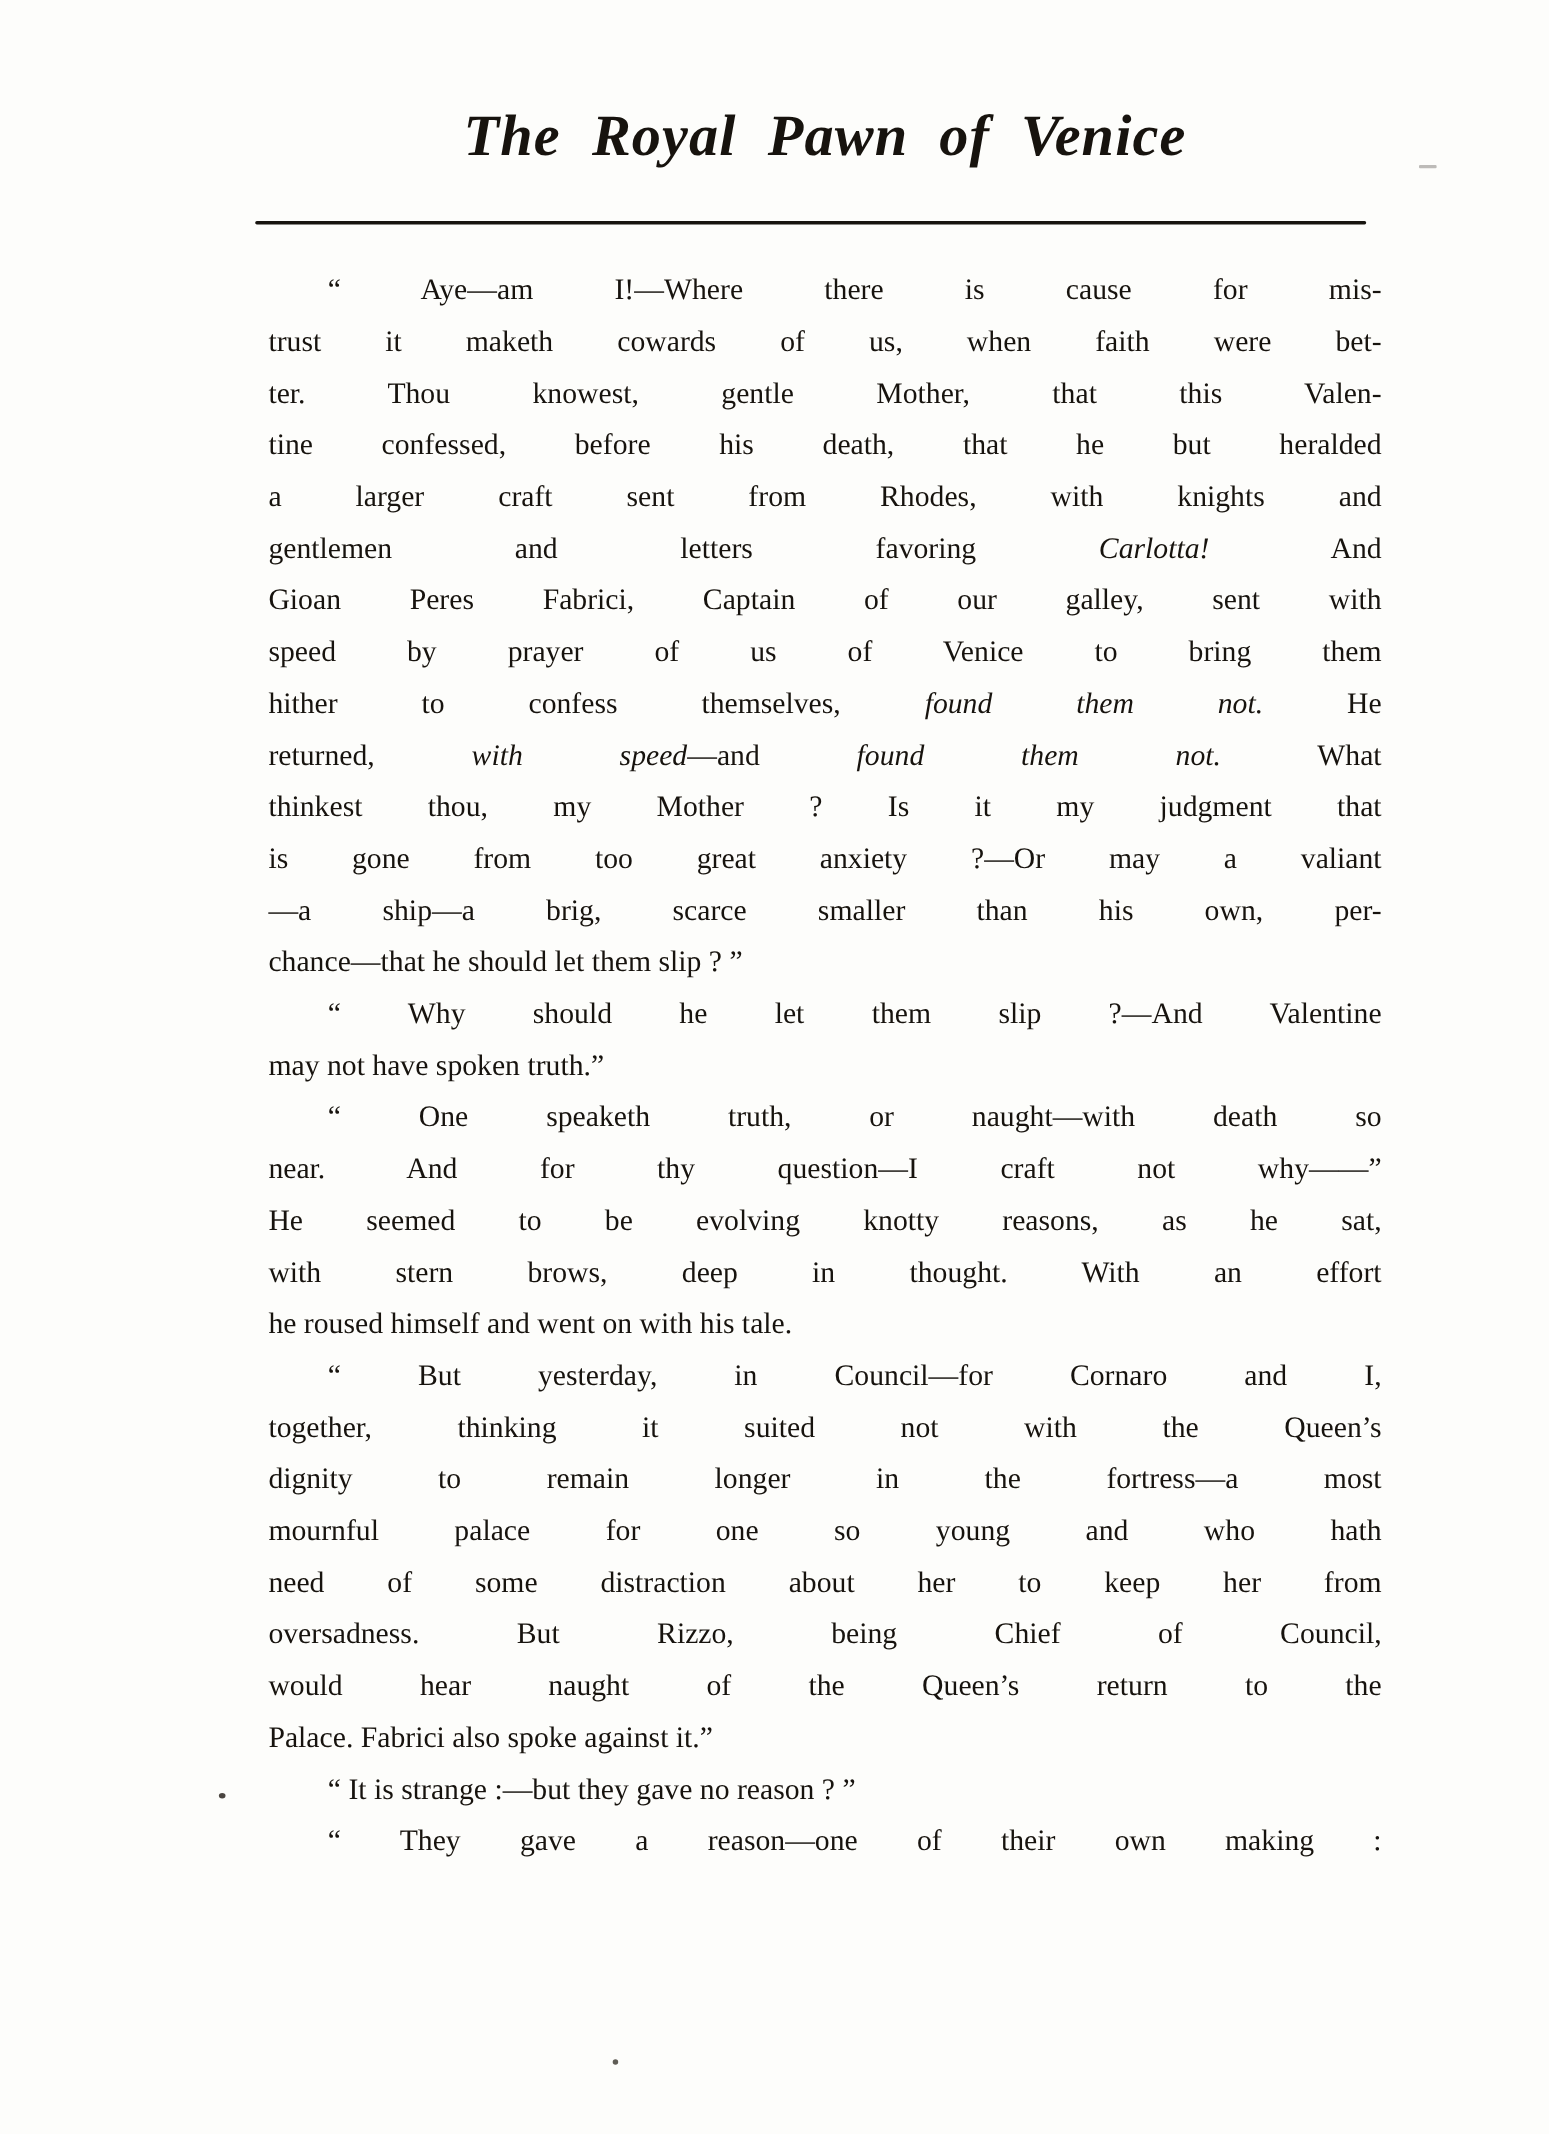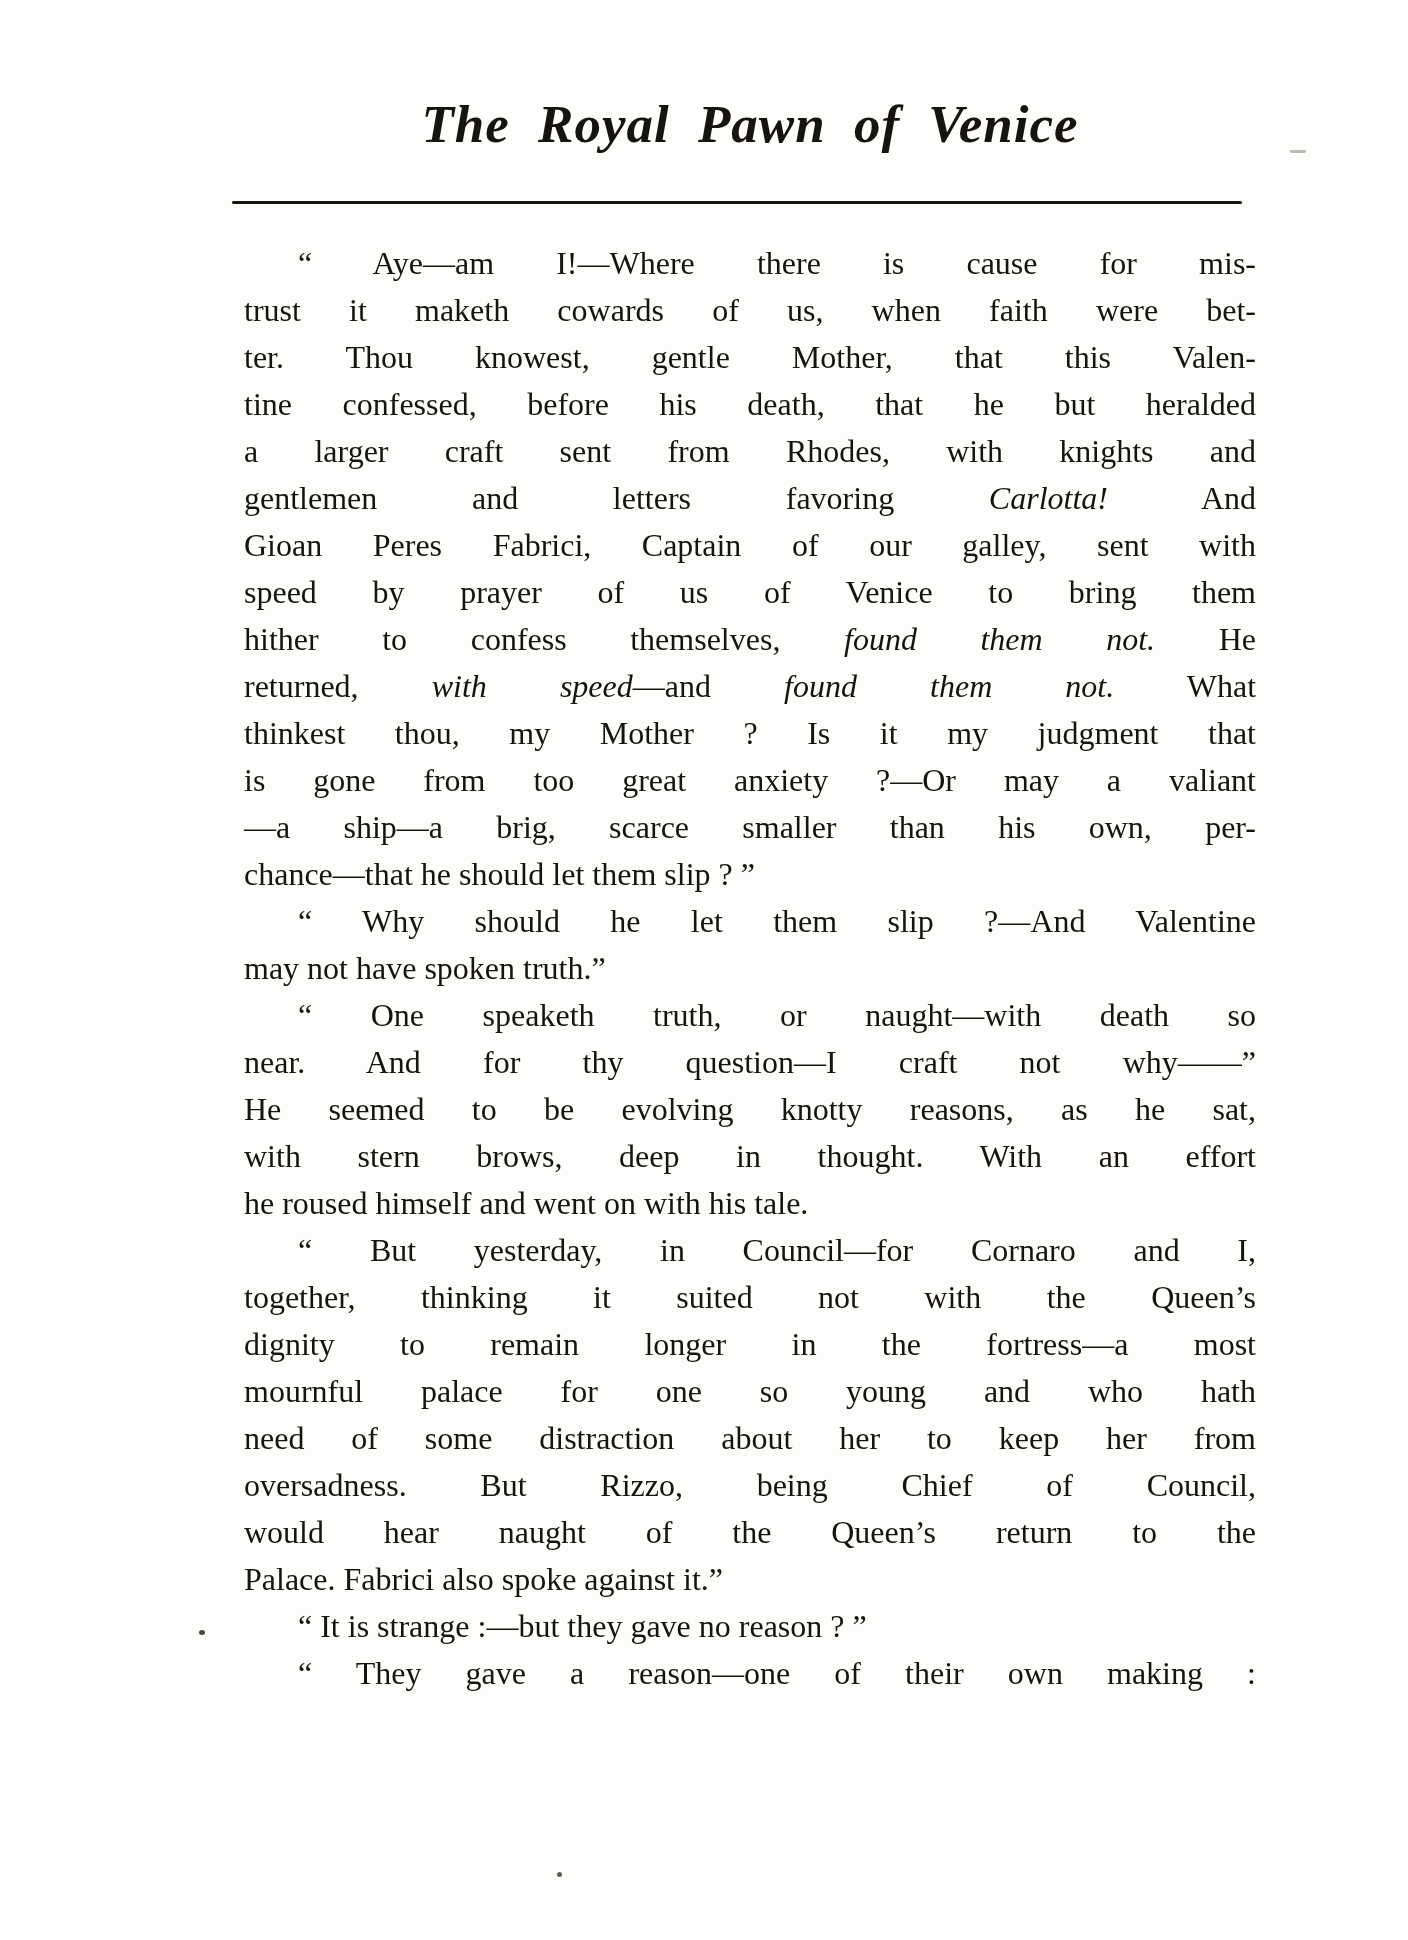--- a/index.html
+++ b/index.html
@@ -12,21 +12,21 @@
     position:absolute;left:244px;top:92px;width:1012px;
     text-align:center;font-style:italic;font-weight:700;
     font-size:53px;line-height:64px;word-spacing:14px;letter-spacing:1px;
     white-space:nowrap;
   }
   .head-rule{
     position:absolute;left:232px;top:201px;width:1010px;height:3px;
     background:#17140f;border-radius:2px;
   }
   .body-text{position:absolute;left:244px;top:240px;width:1012px;}
-  .line{font-size:32px;line-height:47px;text-align:left;}
+  .line{font-size:27px;line-height:47px;text-align:left;}
   .line.j{text-align:justify;text-align-last:justify;}
   .line.ind{text-indent:54px;}
   .it{font-style:italic;}
   .folio{
     position:absolute;left:244px;top:1940px;width:1012px;
     text-align:right;font-style:italic;font-size:47px;letter-spacing:4px;
   }
   .speck{position:absolute;background:#2a251e;border-radius:50%;}
   .s1{left:199px;top:1630px;width:6px;height:5px;opacity:.85;}
   .s2{left:557px;top:1872px;width:5px;height:5px;opacity:.75;}

